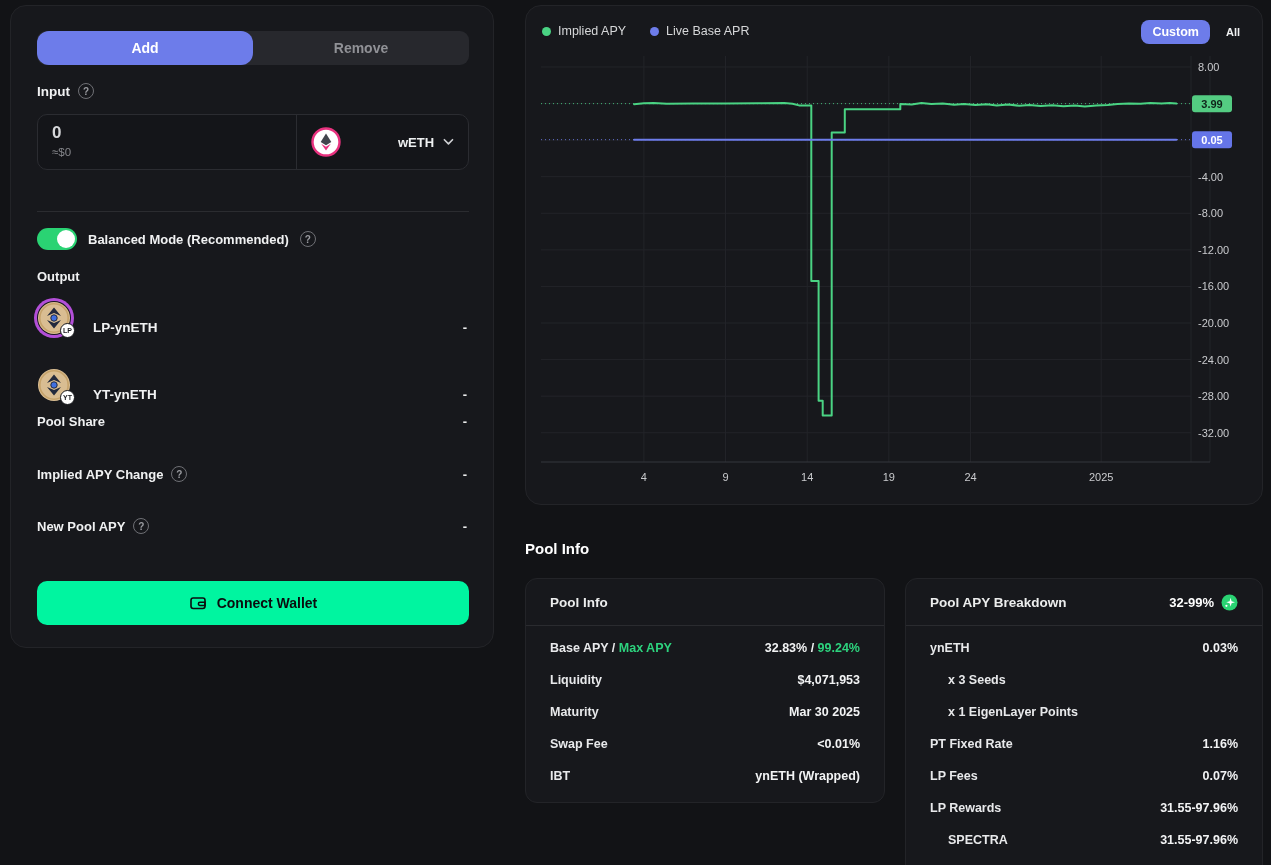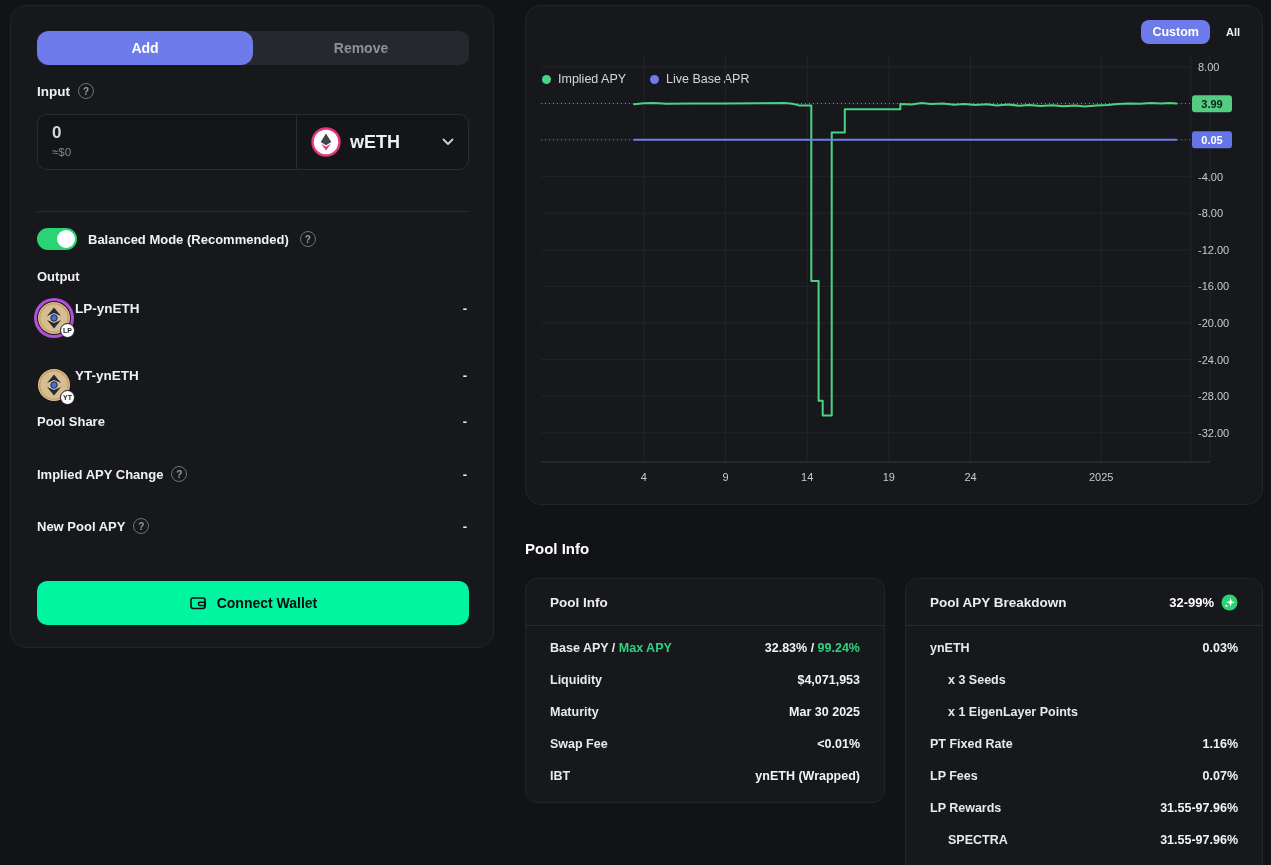--- a/index.html
+++ b/index.html
@@ -41,35 +41,35 @@
     background:#141519; border:1px solid #2b2c31; border-radius:10px;
     display:flex;
   }
   .amount-side { flex:1; padding:8px 14px; }
   .amount-value { font-size:17px; font-weight:600; color:#d6d7da; }
   .amount-usd { font-size:11.5px; color:#85868b; margin-top:3px; }
   .token-side {
     width:172px; border-left:1px solid #2b2c31;
     display:flex; align-items:center; padding:0 14px; gap:9px; cursor:pointer;
   }
-  .token-symbol { font-size:18px; font-weight:600; color:#eef0f1; flex:1; }
+  .token-symbol { font-size:13px; font-weight:600; color:#eef0f1; flex:1;margin-left:48px; }
   .hr-divider { left:26px; top:205px; width:432px; height:1px; background:#2b2c30; border:none; }
   .toggle-row { left:26px; top:222px; display:flex; align-items:center; gap:11px;
     font-size:13px; font-weight:600; color:#f0f1f2; }
   .toggle {
     width:40px; height:22px; border-radius:11px; background:#2ad373;
     position:relative; cursor:pointer;
   }
   .toggle .knob {
     position:absolute; right:2px; top:2px; width:18px; height:18px;
     border-radius:50%; background:#ffffff;
   }
   .output-label { left:26px; top:263px; font-size:13px; font-weight:600; color:#f0f1f2; }
   .out-row {
-    left:26px; right:26px; display:flex; align-items:flex-start; gap:4px;
+    left:26px; right:26px; display:flex; align-items:flex-end; gap:22px;
     font-size:13.5px; font-weight:600; color:#f0f1f2;
   }
   .out-row .dash { margin-left:auto; font-size:13px; color:#eceded; }
   .coin-wrap { position:relative; width:34px; height:34px; }
   .coin-wrap.lp-ring { border-radius:50%; box-shadow:0 0 0 3px #b34fd8; }
   .coin-badge {
     position:absolute; bottom:-3px; right:-4px; width:15px; height:15px;
     border-radius:50%; background:#ffffff; color:#1a1b1f;
     font-size:7px; font-weight:700; display:flex; align-items:center; justify-content:center;
     border:1.5px solid #17181c;
@@ -81,21 +81,21 @@
   .stat-row .dash { margin-left:auto; color:#eceded; }
   .connect-btn {
     left:26px; top:575px; width:432px; height:44px;
     background:#00f5a0; border:none; border-radius:10px;
     display:flex; align-items:center; justify-content:center; gap:10px;
     font-family:inherit; font-size:14px; font-weight:700; color:#0b0c0e; cursor:pointer;
   }
   
   .chart-panel { left:525px; top:5px; width:738px; height:500px; }
   .chart-panel > * { position:absolute; }
-  .legend { left:16px; top:18px; display:flex; align-items:center; gap:24px;margin-top:48px; }
+  .legend { left:16px; top:18px; display:flex; align-items:center; gap:24px; }
   .legend-item { display:flex; align-items:center; gap:7px; font-size:12.5px; color:#d6d7d9; }
   .legend-dot { width:9px; height:9px; border-radius:50%; }
   .dot-green { background:#4ad383; }
   .dot-blue  { background:#6d7cea; }
   .range-group { right:22px; top:14px; display:flex; align-items:center; gap:16px;padding-left:30px; }
   .range-pill {
     background:#6d7cea; color:#ffffff; border:none; border-radius:8px;
     font-family:inherit; font-size:12.5px; font-weight:600;
     padding:5px 11px; cursor:pointer;
   }

